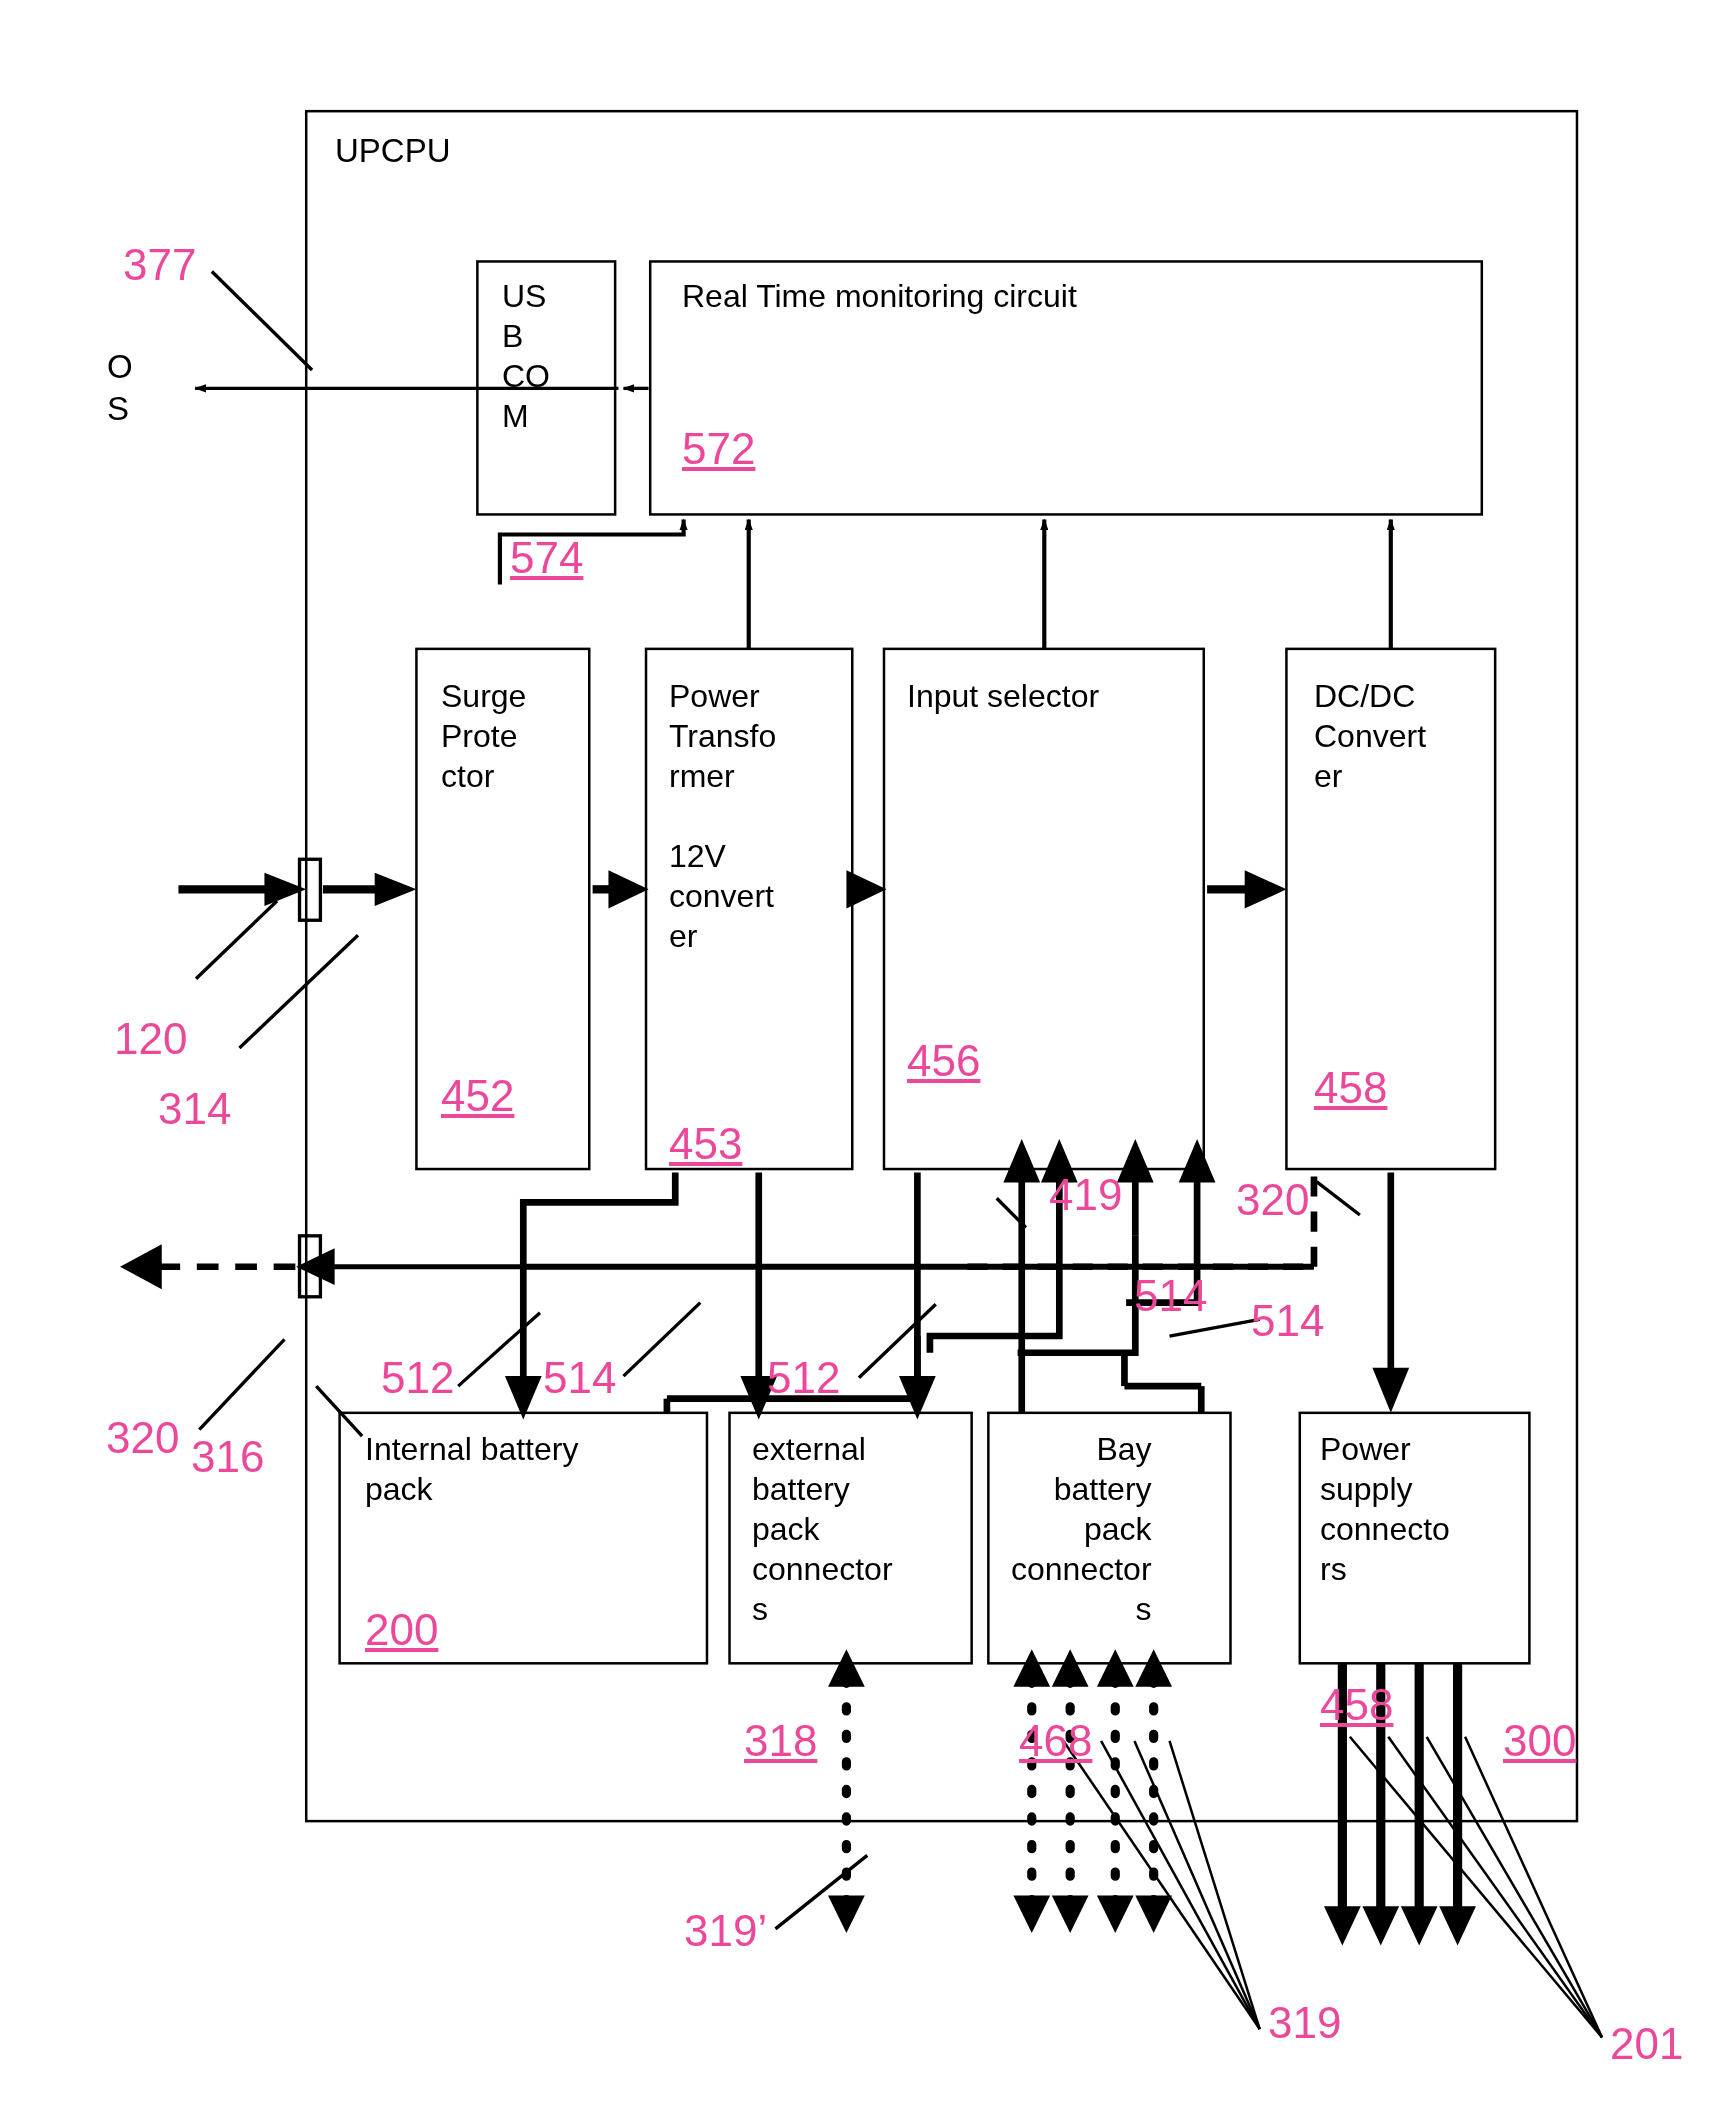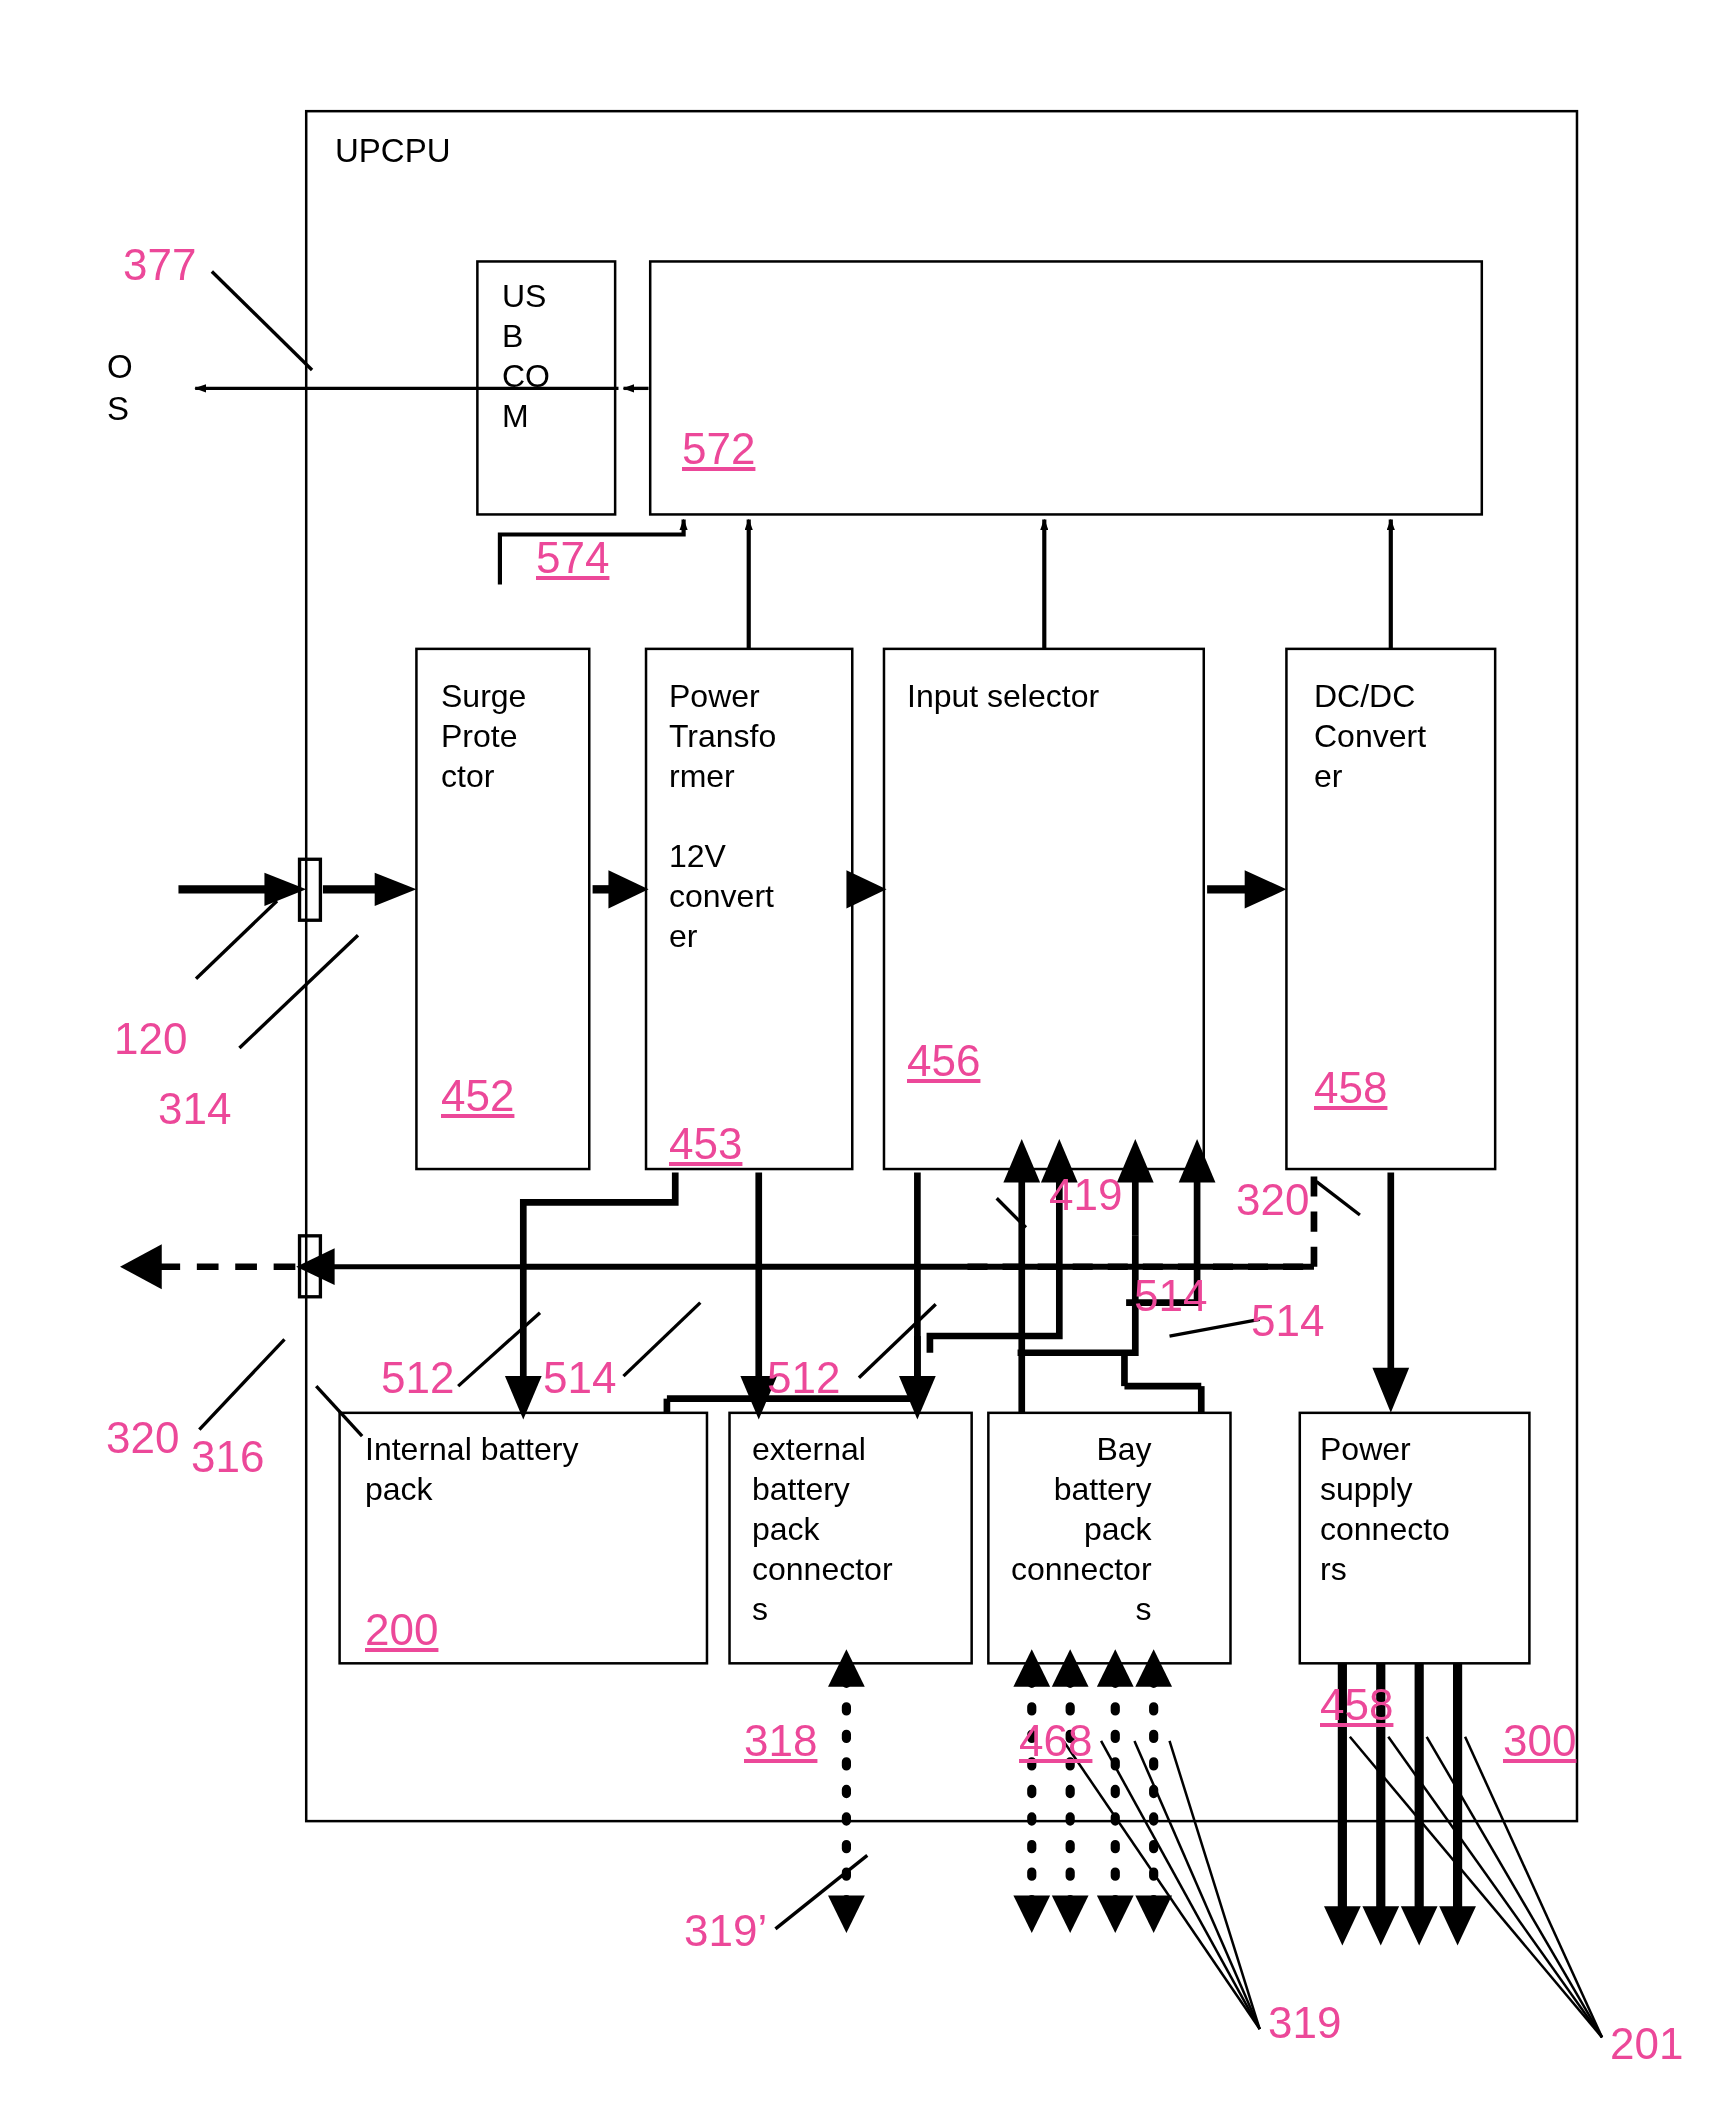--- a/index.html
+++ b/index.html
@@ -246,23 +246,24 @@
 
   <div class="reftxt" style="left:99px;top:246px;">377</div>
   <div class="stackos" style="left:83px;top:346px;white-space:pre-line;">O
 S</div>
 
   <div class="boxlabel" style="left:478px;top:276px;">US
 B
 CO
 M</div>
 
+  <div class="boxlabel" style="left:658px;top:276px;">Real Time monitoring circuit</div>
   <div class="reftxt ref-u" style="left:658px;top:430px;">572</div>
 
-  <div class="reftxt ref-u" style="left:512px;top:539px;">574</div>
+  <div class="reftxt ref-u" style="left:486px;top:539px;">574</div>
 
   <div class="boxlabel" style="left:417px;top:676px;">Surge
 Prote
 ctor</div>
   <div class="reftxt ref-u" style="left:417px;top:1077px;">452</div>
 
   <div class="boxlabel" style="left:645px;top:676px;">Power
 Transfo
 rmer
 

